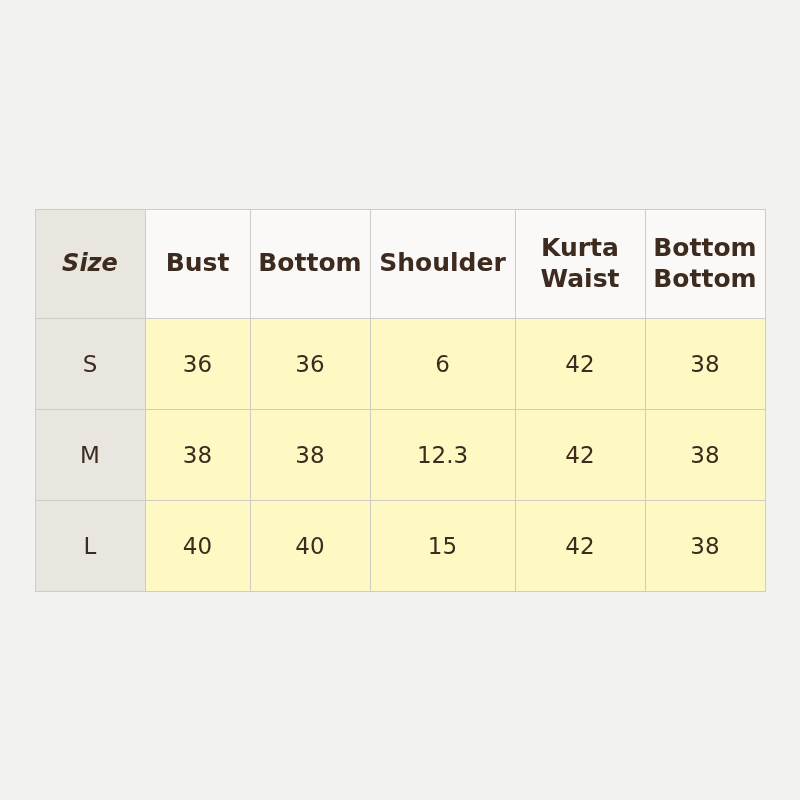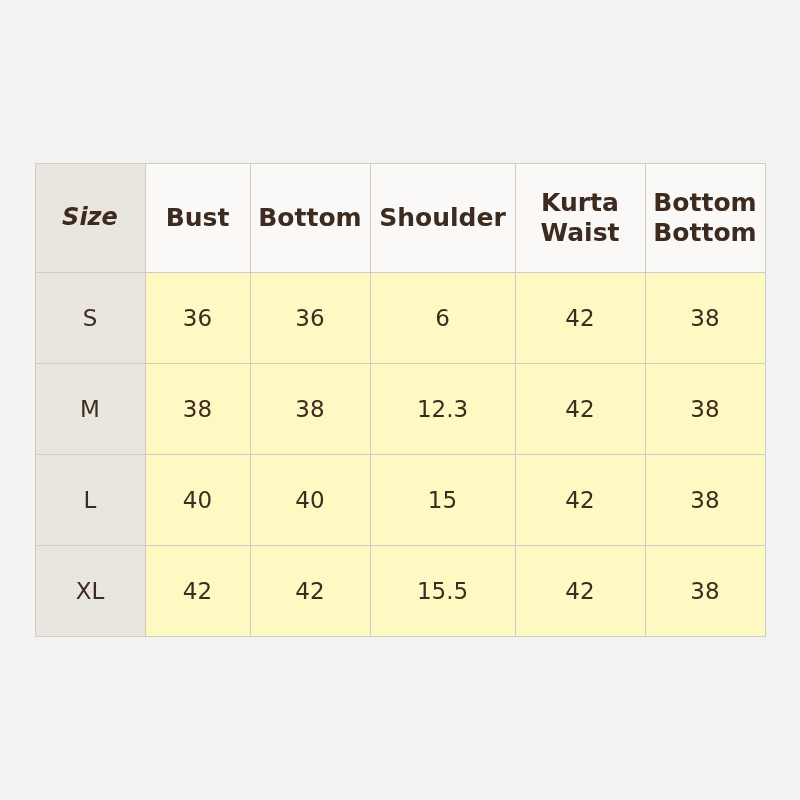--- a/index.html
+++ b/index.html
@@ -106,23 +106,15 @@
         <td>38</td>
       </tr>
       <tr>
         <td class="cell-size">L</td>
         <td>40</td>
         <td>40</td>
         <td>15</td>
         <td>42</td>
         <td>38</td>
       </tr>
-      <tr>
-        <td class="cell-size">XL</td>
-        <td>42</td>
-        <td>42</td>
-        <td>15.5</td>
-        <td>42</td>
-        <td>38</td>
-      </tr>
     </tbody>
   </table>
 </div>
 
 </body></html>

